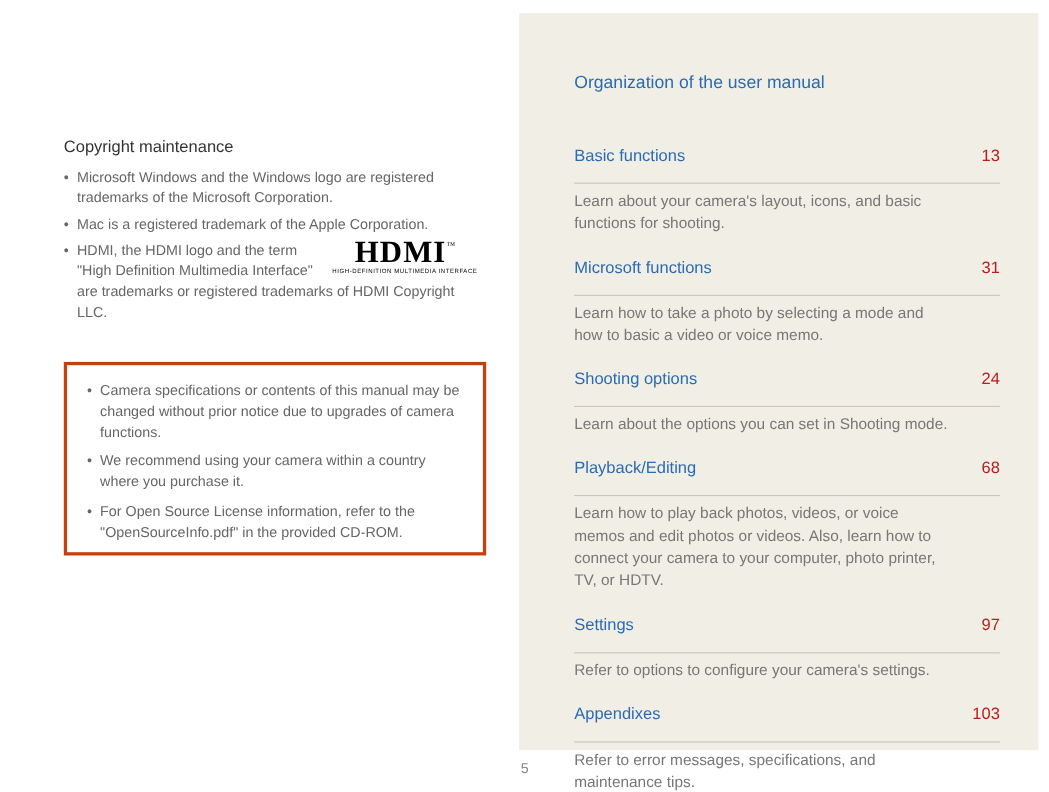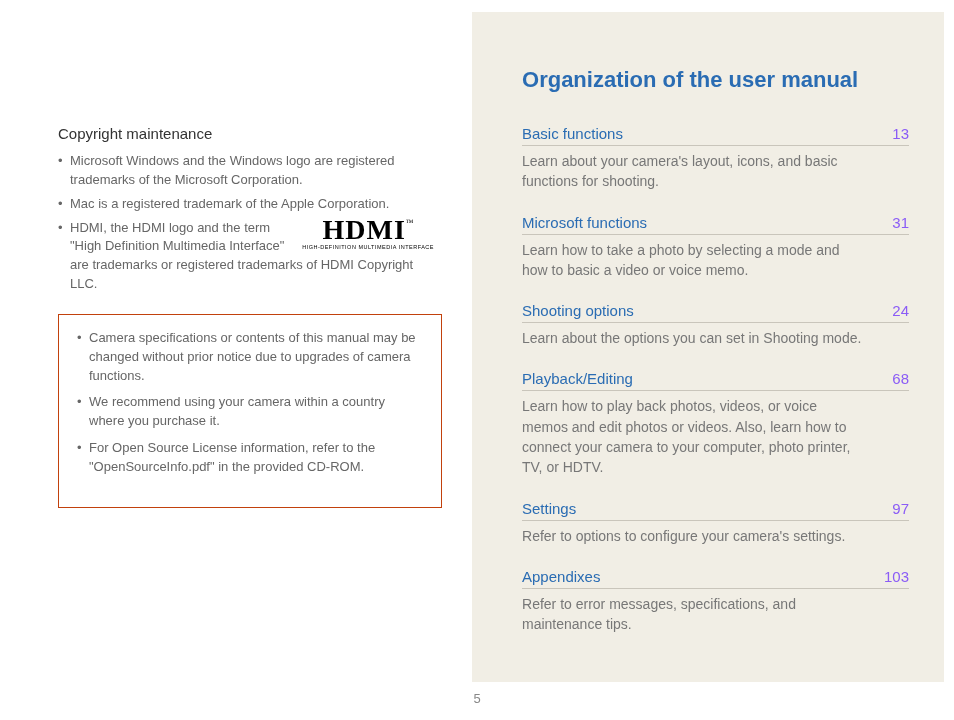--- a/index.html
+++ b/index.html
@@ -71,50 +71,50 @@
     top: 2px;
     letter-spacing: 0;
   }
   .hdmi-sub {
     font-size: 5.5px;
     letter-spacing: 0.5px;
     color: #000;
     margin-top: 2px;
   }
   .note-box {
-    border: 1px solid #c2410c;
-    padding: 14px 18px 22px 18px;
-    margin-top: 20px;
+    border: 3px solid #c2410c;
+    padding: 14px 18px 0 18px;
+    margin-top: 35px;
     clear: both;
   }
   .note-box .bullet-list li {
     margin-bottom: 8px;
   }
   .org-title {
-    font-size: 22px;
+    font-size: 16px;
     color: #2a6cb3;
-    font-weight: 700;
-    margin-bottom: 32px;
+    font-weight: 400;
+    margin-bottom: 48px;
   }
   .toc-entry { margin-bottom: 22px; }
   .toc-head {
     display: flex;
     justify-content: space-between;
     border-bottom: 1px solid #c9c5bb;
-    padding-bottom: 3px;
+    padding-bottom: 16px;
     margin-bottom: 5px;
     align-items: flex-end;
   }
   .toc-link {
     color: #2a6cb3;
     font-size: 15px;
     font-weight: 400;
   }
   .toc-page {
-    color: #8b5cf6;
+    color: #b91c1c;
     font-size: 15px;
   }
   .toc-desc {
     font-size: 14px;
     color: #777;
     line-height: 1.45;
     font-weight: 300;
     max-width: 340px;
   }
   .page-number {

